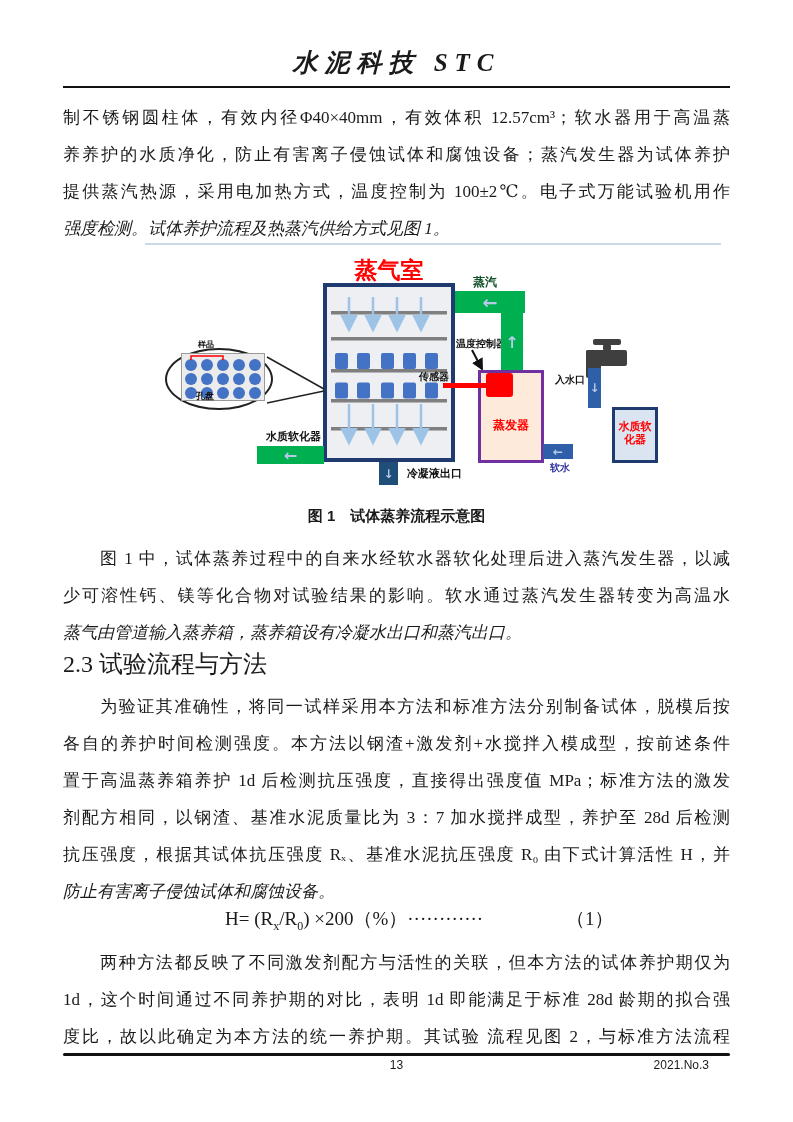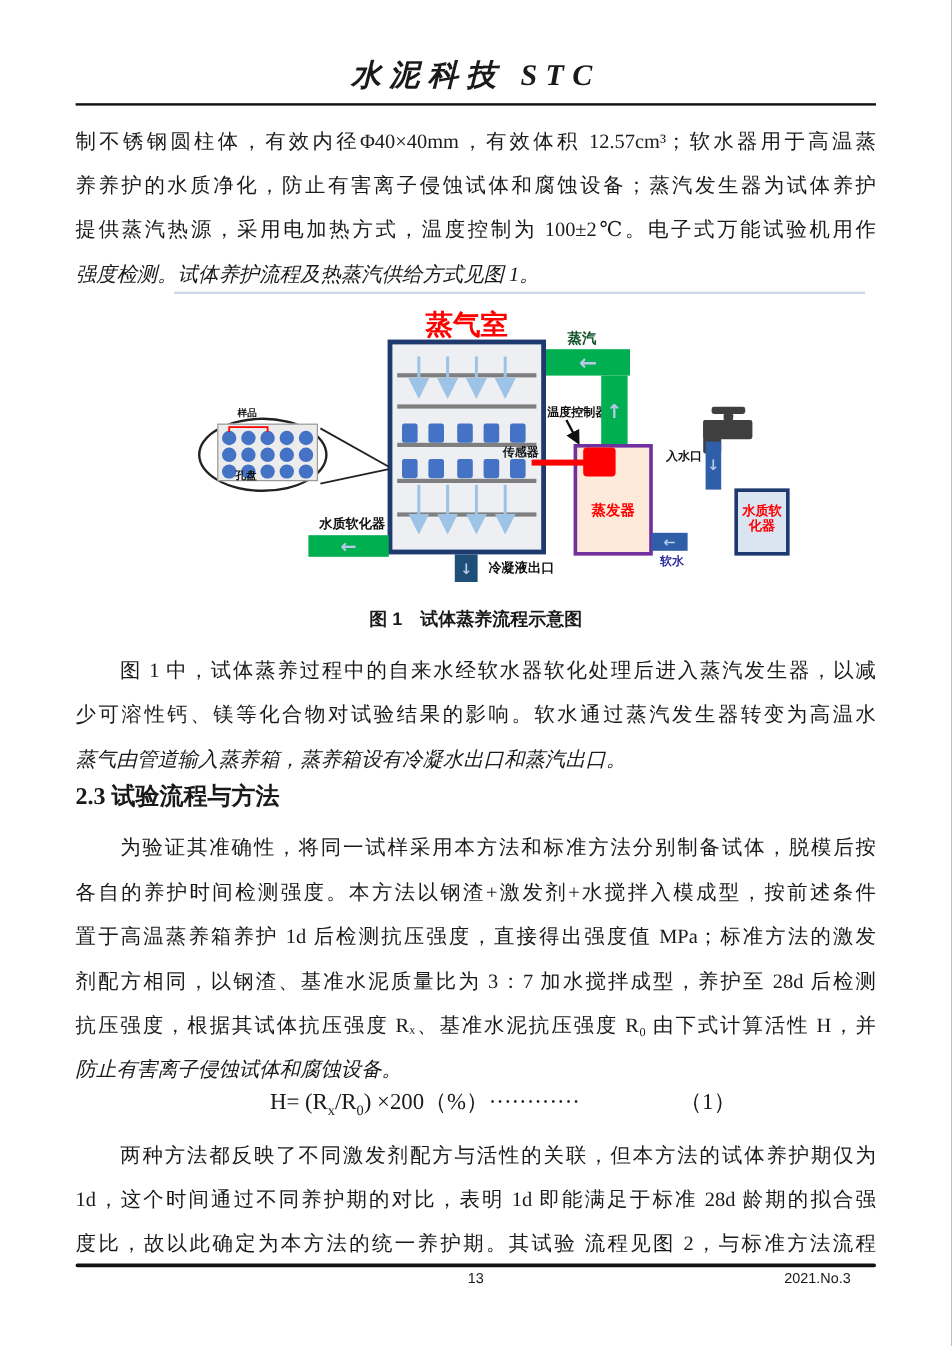--- a/index.html
+++ b/index.html
@@ -5,21 +5,21 @@
   html,body{margin:0;padding:0;background:#888;}
   .page{position:relative;width:793px;height:1122px;margin:0 auto;background:#ffffff;
         font-family:"Liberation Serif","DejaVu Serif",serif;color:#1a1a1a;overflow:hidden;}
   .abs{position:absolute;}
   .block{position:absolute;left:63px;width:667px;}
   .line{font-size:17px;line-height:37px;text-align:justify;text-align-last:justify;white-space:nowrap;}
   .line.last{text-align:left;text-align-last:left;font-style:italic;}
   .hdr-title{top:46px;left:0;width:793px;text-align:center;font-size:25px;font-weight:bold;
              letter-spacing:7px;font-style:italic;}
   .hdr-rule{top:86px;left:63px;width:667px;height:2px;background:#111;}
-  .sec-heading{font-size:20px;font-weight:bold;line-height:26px;}
+  .sec-heading{font-size:24px;font-weight:normal;line-height:26px;}
   .caption{top:507px;left:0;width:793px;text-align:center;font-size:15px;font-weight:bold;
            font-family:"Liberation Sans","DejaVu Sans",sans-serif;}
   .formula{font-size:19px;height:37px;line-height:37px;padding-left:162px;position:relative;}
   .formula sub{font-size:12px;}
   .eqnum{position:absolute;left:503px;top:0;}
   .ftr-rule{top:1053px;left:63px;width:667px;height:3px;background:#111;border-radius:2px;}
   .ftr-page{top:1058px;left:0;width:793px;text-align:center;font-size:12px;
             font-family:"Liberation Sans","DejaVu Sans",sans-serif;}
   .ftr-issue{top:1058px;right:84px;font-size:12px;
              font-family:"Liberation Sans","DejaVu Sans",sans-serif;}

